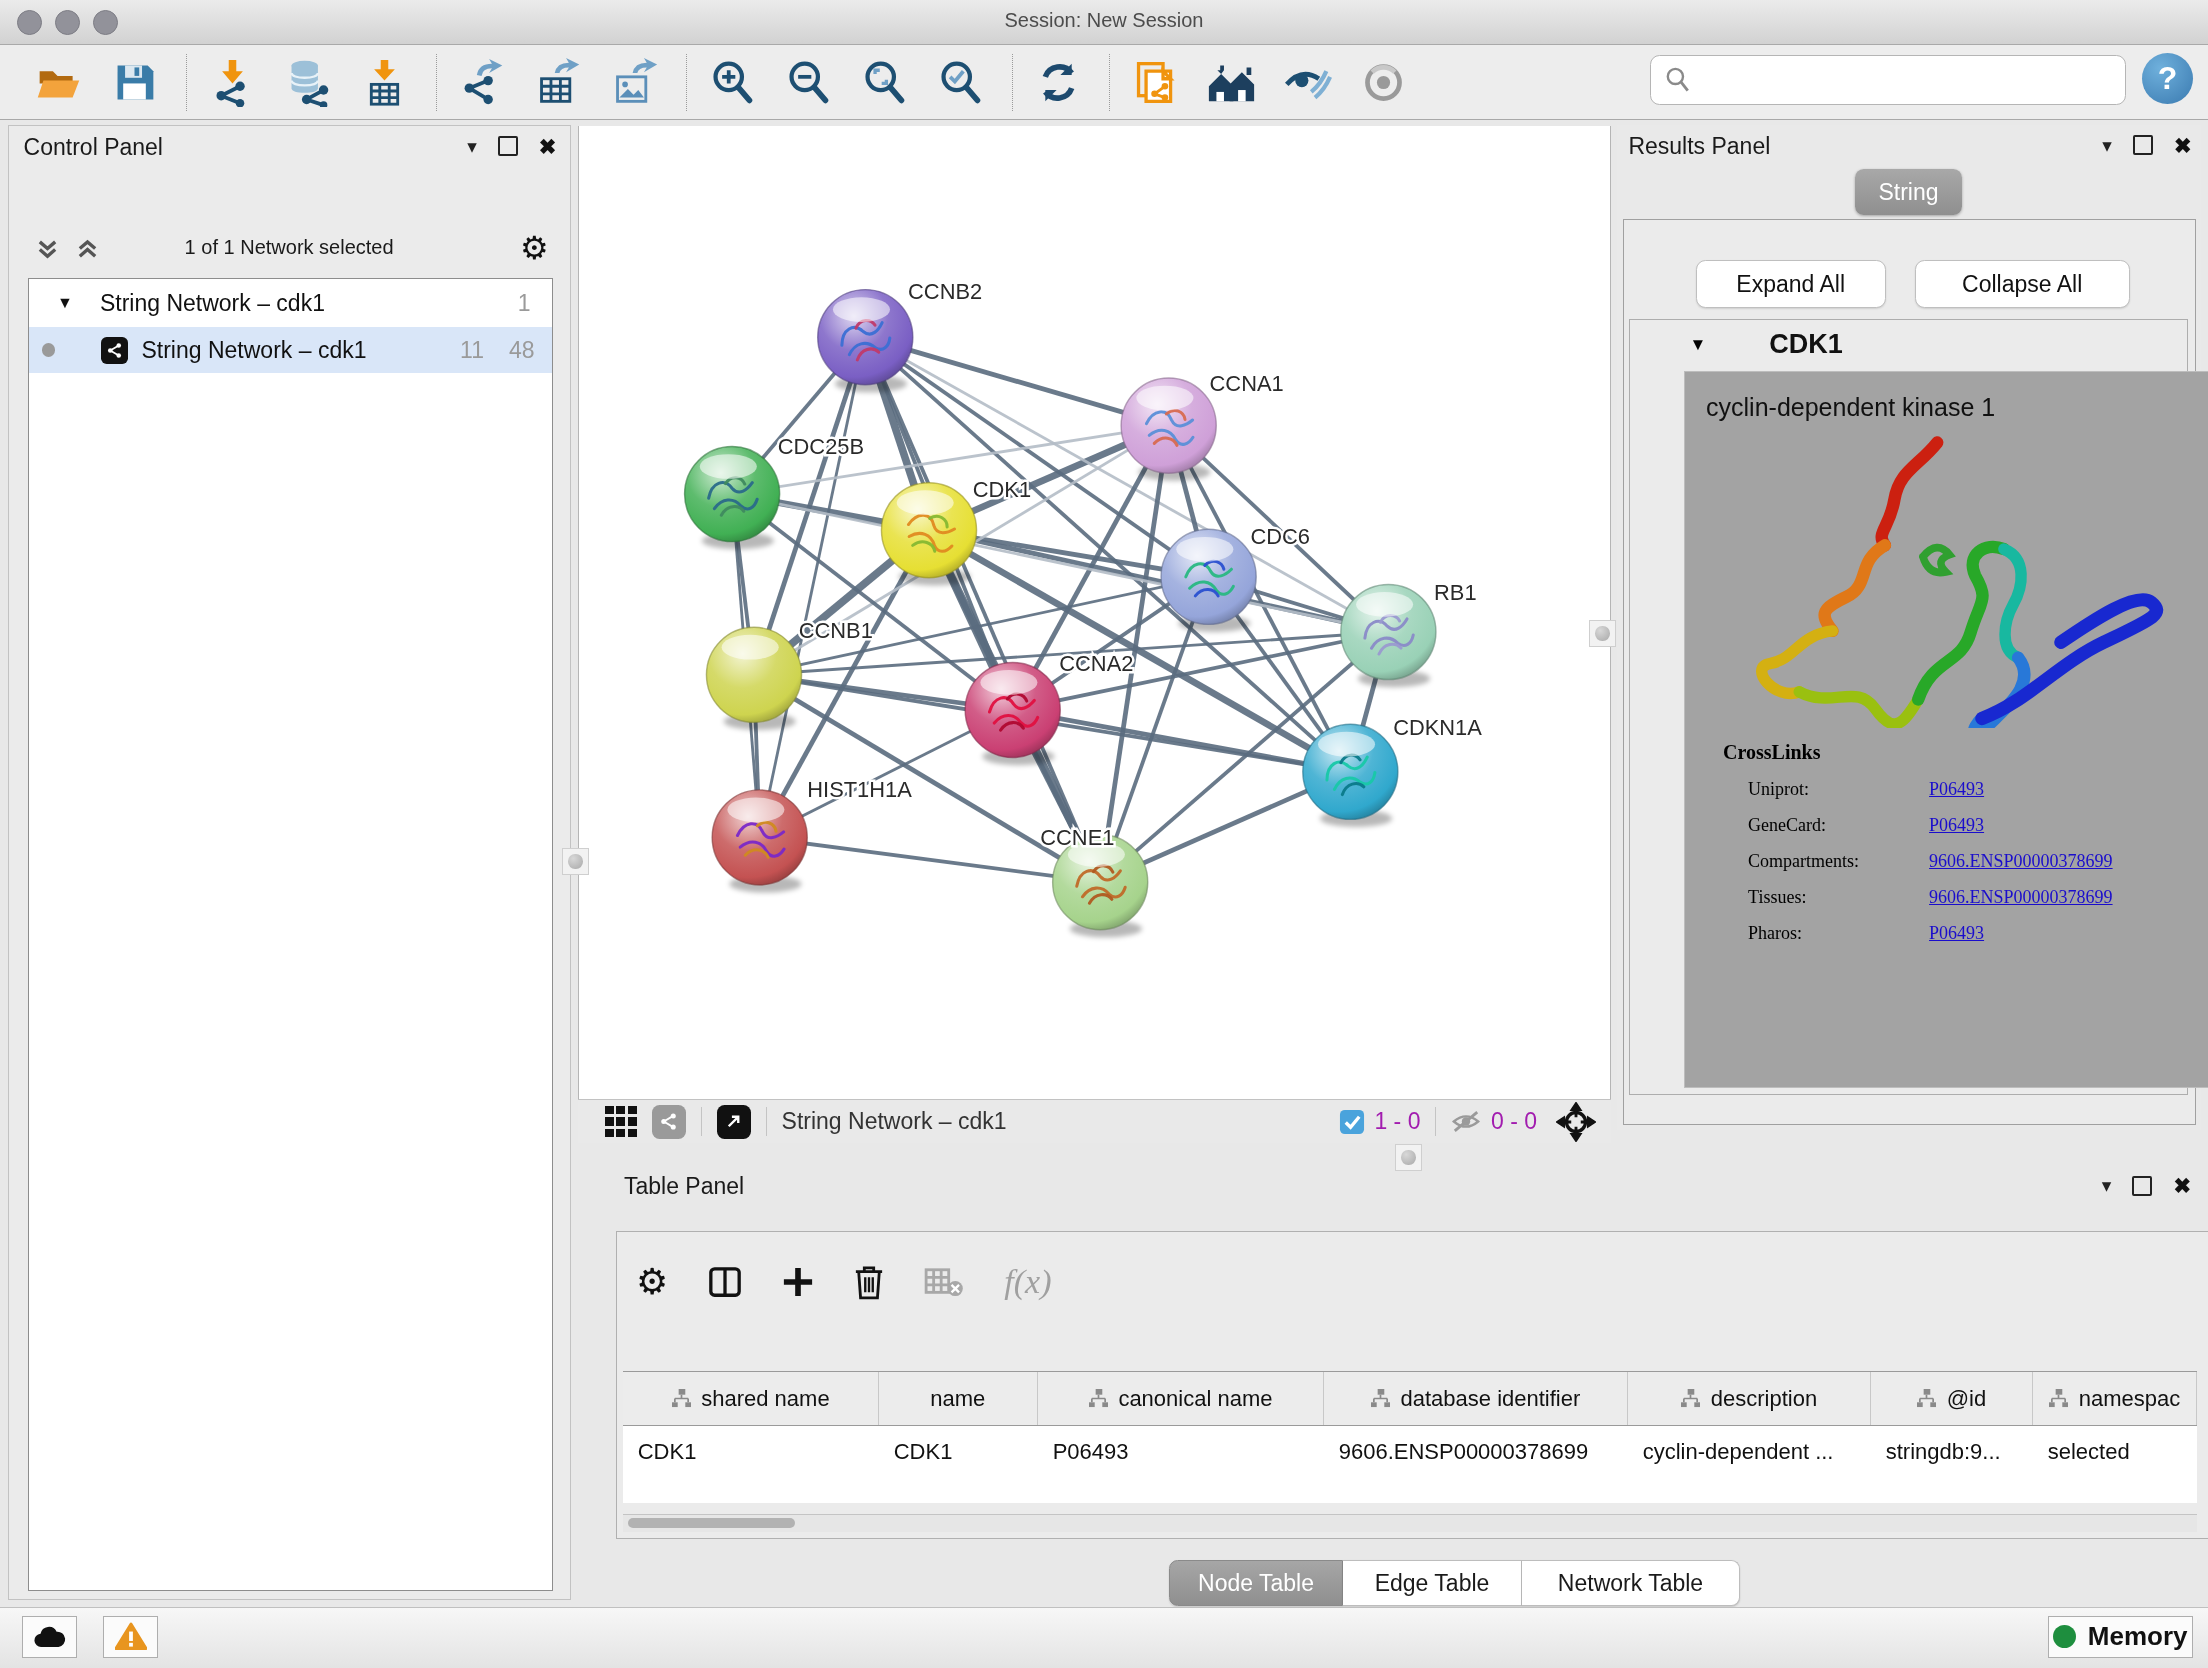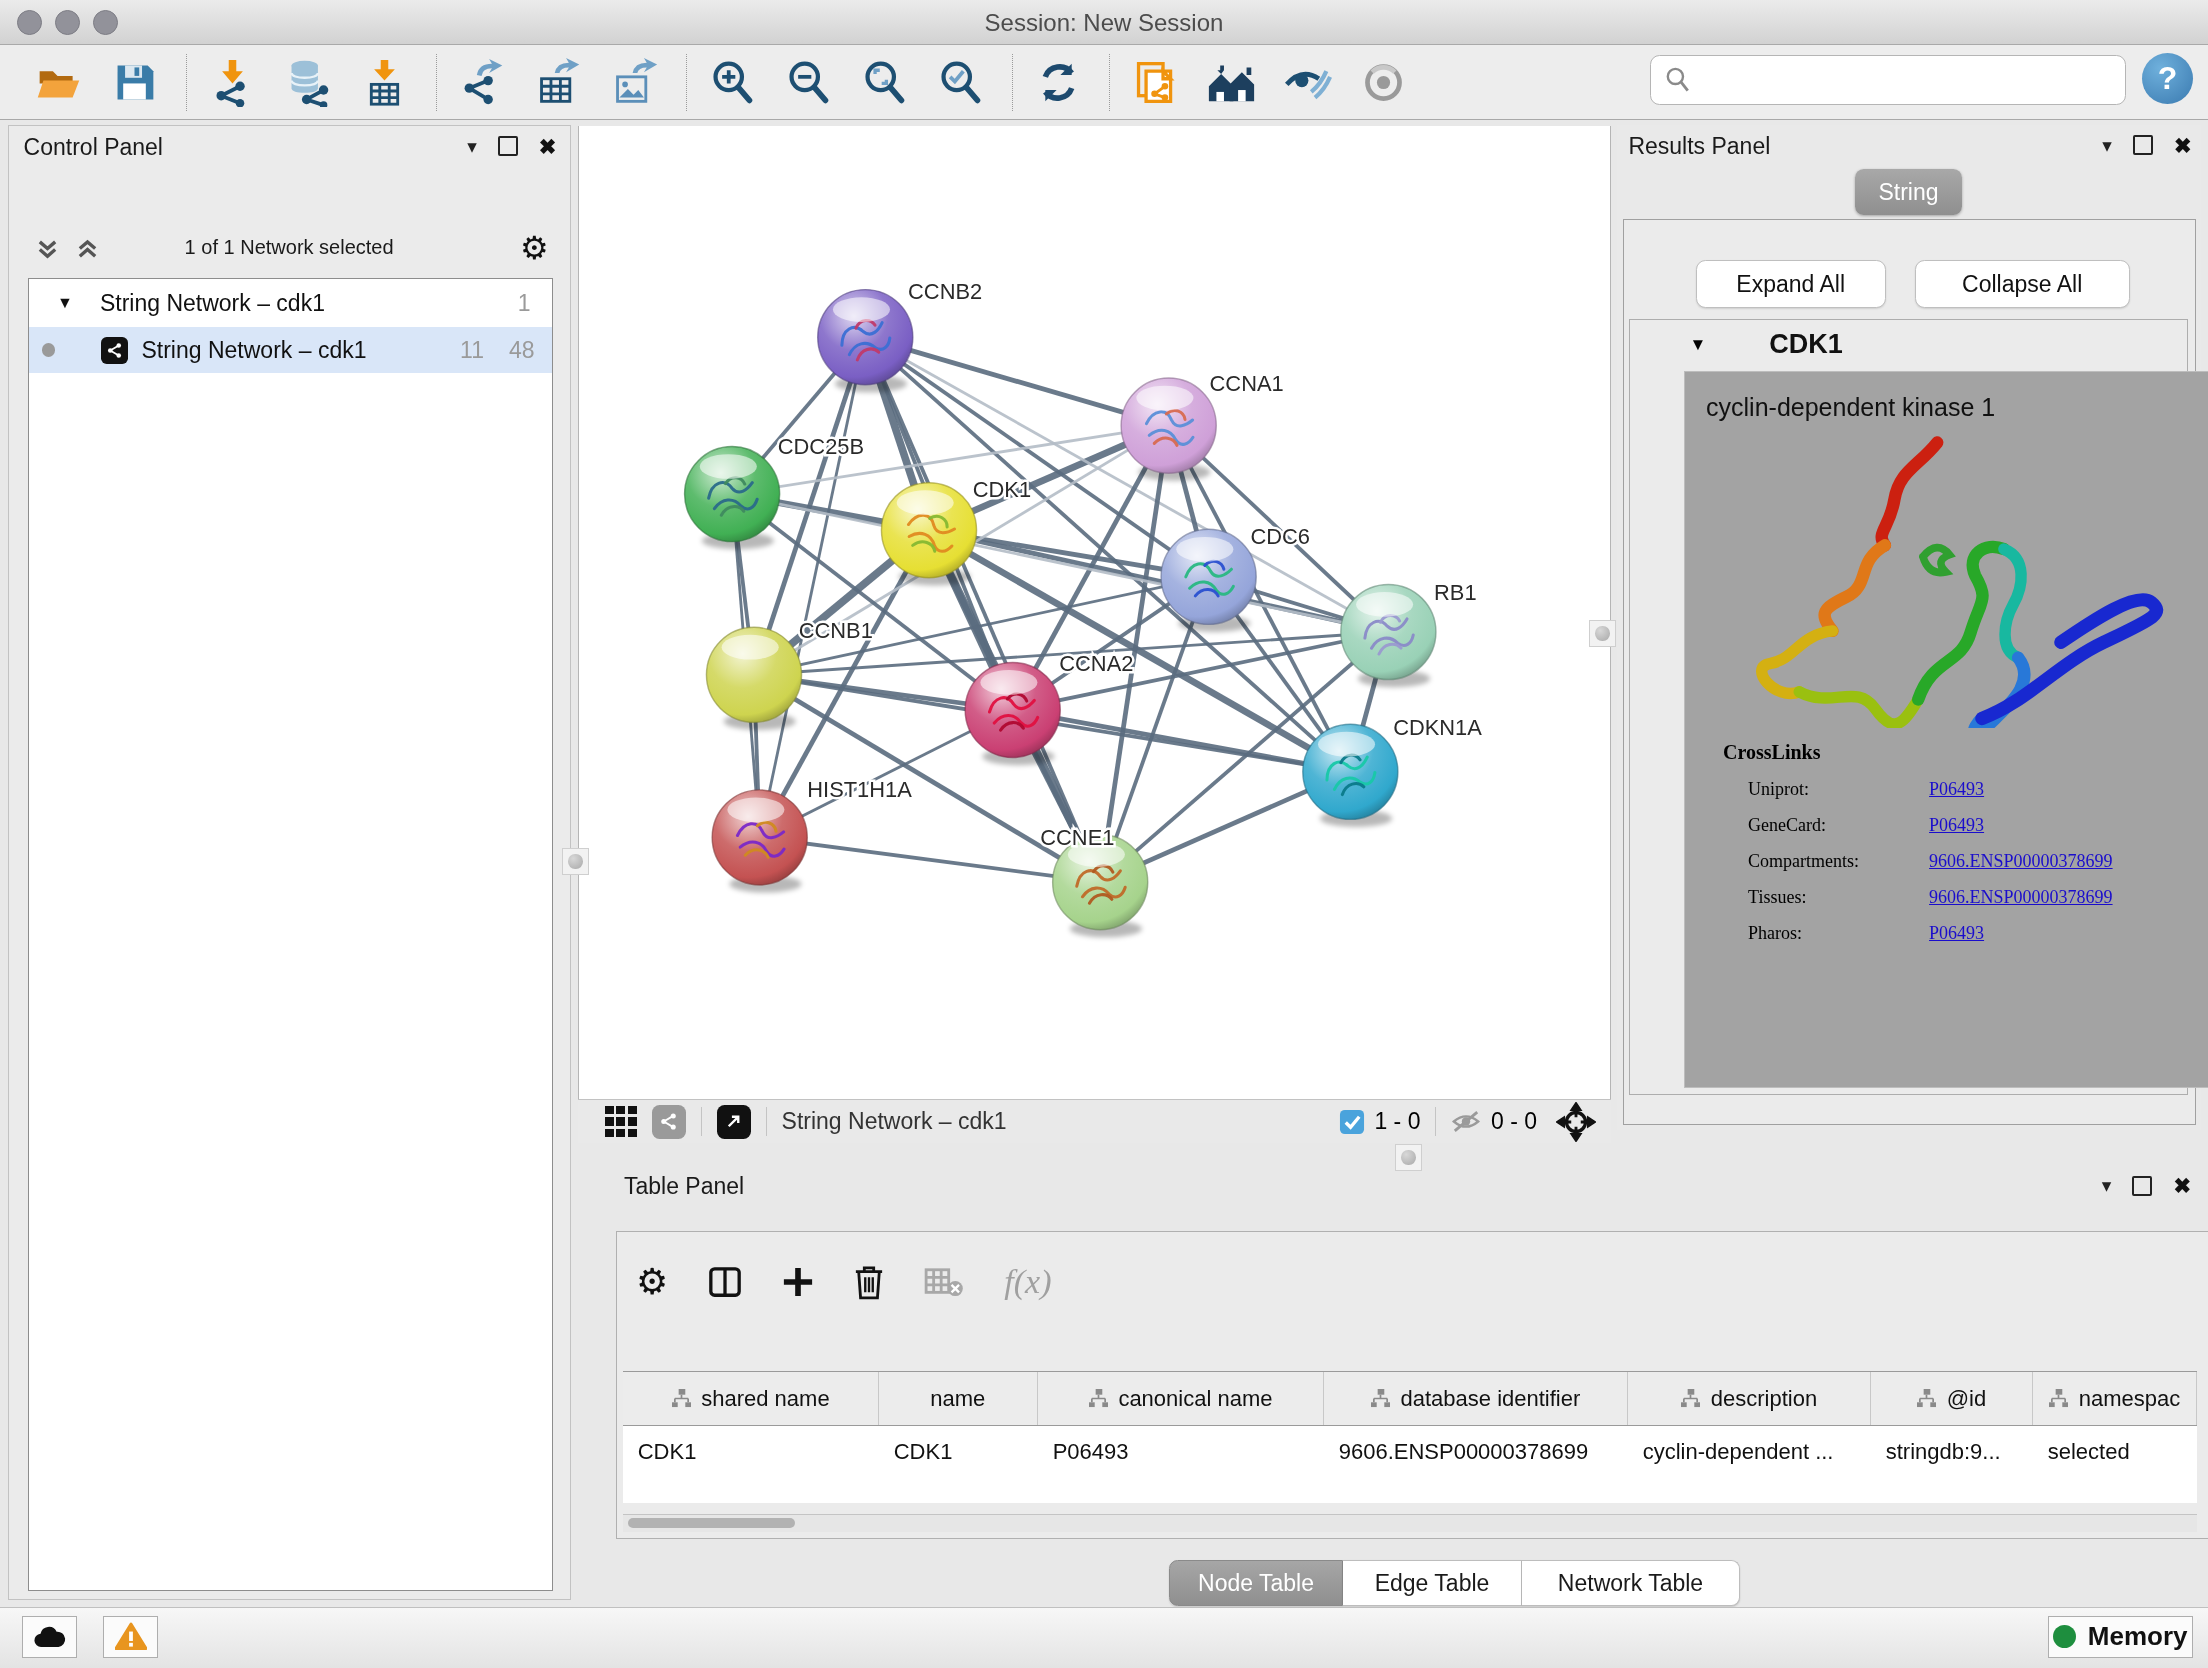--- a/index.html
+++ b/index.html
@@ -3,21 +3,21 @@
 <meta charset="utf-8">
 <style>
   html,body{margin:0;padding:0;}
   body{width:2208px;height:1668px;font-family:"Liberation Sans",sans-serif;background:#e8e8e8;overflow:hidden;}
   #screen{position:relative;width:2208px;height:1668px;background:#e8e8e8;}
   .abs{position:absolute;}
 
   
   #titlebar{position:absolute;left:0;top:0;width:2208px;height:44px;background:linear-gradient(#ebebeb,#d2d2d2);border-bottom:1px solid #a9a9a9;}
   .tl{position:absolute;top:9.5px;width:23px;height:23px;border-radius:50%;background:#92929a;border:1px solid #7d7d85;}
-  #window-title{position:absolute;left:0;top:8.6px;width:100%;text-align:center;font-size:24px;color:#4c4c4c;}
+  #window-title{position:absolute;left:0;top:8.6px;width:100%;text-align:center;font-size:20px;color:#4c4c4c;}
 
   
   #main-toolbar{position:absolute;left:0;top:45px;width:2208px;height:75px;background:#ededed;border-bottom:1px solid #a8a8a8;display:flex;align-items:center;padding-left:32px;box-sizing:border-box;}
   .tb-icon{width:53px;height:53px;margin-right:23px;display:flex;align-items:center;justify-content:center;flex:0 0 auto;}
   .tb-sep{width:0;height:57px;border-left:1.9px dotted #9a9a9a;margin:0 19px 0 1.9px;flex:0 0 auto;}
   #toolbar-search{position:absolute;left:1650px;top:55px;width:474px;height:48px;background:#fff;border:1px solid #b5b5b5;border-radius:9.5px;display:flex;align-items:center;}
   #toolbar-search input{border:none;outline:none;font-size:23px;flex:1;background:transparent;height:38px;font-family:"Liberation Sans",sans-serif;}
   #help-button{position:absolute;left:2142px;top:53px;width:51px;height:51px;border-radius:50%;background:radial-gradient(circle at 35% 30%,#6fb0dc,#3a7ab0);color:#fff;font-size:32px;font-weight:bold;display:flex;align-items:center;justify-content:center;}
 
   
@@ -42,21 +42,21 @@
   #cp-tree{position:absolute;left:19px;top:152px;width:523px;height:1311px;background:#fff;border:1px solid #8d8d8d;}
   .tree-row{position:relative;height:48px;display:flex;align-items:center;font-size:23px;color:#111;}
   .tree-row .cnt{color:#9a9a9a;}
   #tree-child{background:#d9e6f8;height:46px;}
   .share-badge{width:27px;height:27px;border-radius:5.7px;background:#111;display:flex;align-items:center;justify-content:center;}
 
   
   #network-view{position:absolute;left:578px;top:126px;width:1031px;height:973px;background:#fff;border-left:1px solid #b5b5b5;border-right:1px solid #b5b5b5;box-sizing:content-box;}
   #network-toolbar{position:absolute;left:578px;top:1099px;width:1033px;height:44px;background:#e9e9e9;border-top:1px solid #c2c2c2;display:flex;align-items:center;padding:0 15px 0 27px;box-sizing:border-box;font-size:23px;color:#333;}
   .nt-sep{width:0;height:28.5px;border-left:1px solid #c4c4c4;margin:0 15px;}
-  .gray-cnt{color:#000000;}
+  .gray-cnt{color:#a21caf;}
   .grid-icon{display:grid;grid-template-columns:repeat(3,8.6px);grid-template-rows:repeat(3,8.6px);gap:2.9px;}
   .grid-icon i{background:#111;}
   .rounded-badge{width:34px;height:34px;border-radius:7.6px;display:flex;align-items:center;justify-content:center;}
 
   
   #results-panel{position:absolute;left:1617px;top:125px;width:584px;height:1005px;background:#e9e9e9;}
   #rp-title{position:absolute;left:11.4px;top:7.6px;}
   #rp-tab{position:absolute;left:238px;top:44px;width:107px;height:46px;border-radius:8.6px;background:linear-gradient(#a8a8a8,#8f8f8f);color:#fff;font-size:23px;display:flex;align-items:center;justify-content:center;box-shadow:0 1px 2.9px rgba(0,0,0,.3);}
   #rp-box{position:absolute;left:5.7px;top:94px;width:571px;height:904px;border:1px solid #a0a0a0;background:#ebebeb;}
   .rp-btn{position:absolute;top:40px;height:46px;border:1px solid #bfbfbf;border-radius:9.5px;background:#fff;font-size:23px;color:#111;display:flex;align-items:center;justify-content:center;box-shadow:0 1px 1.9px rgba(0,0,0,.12);}

